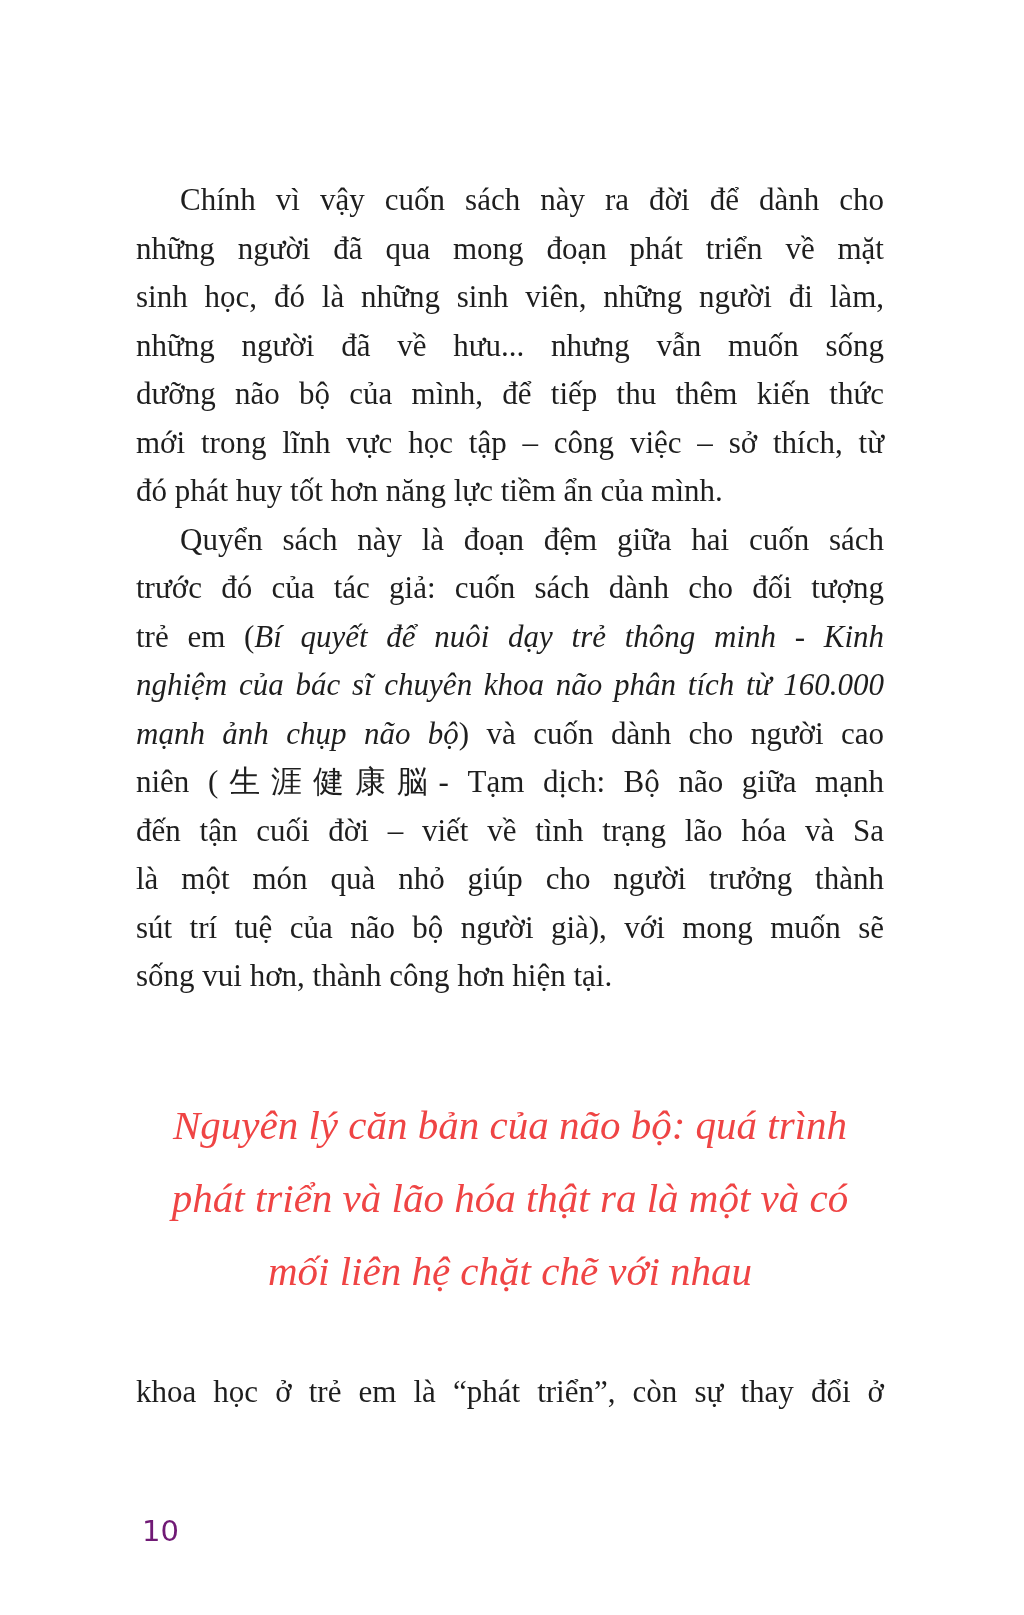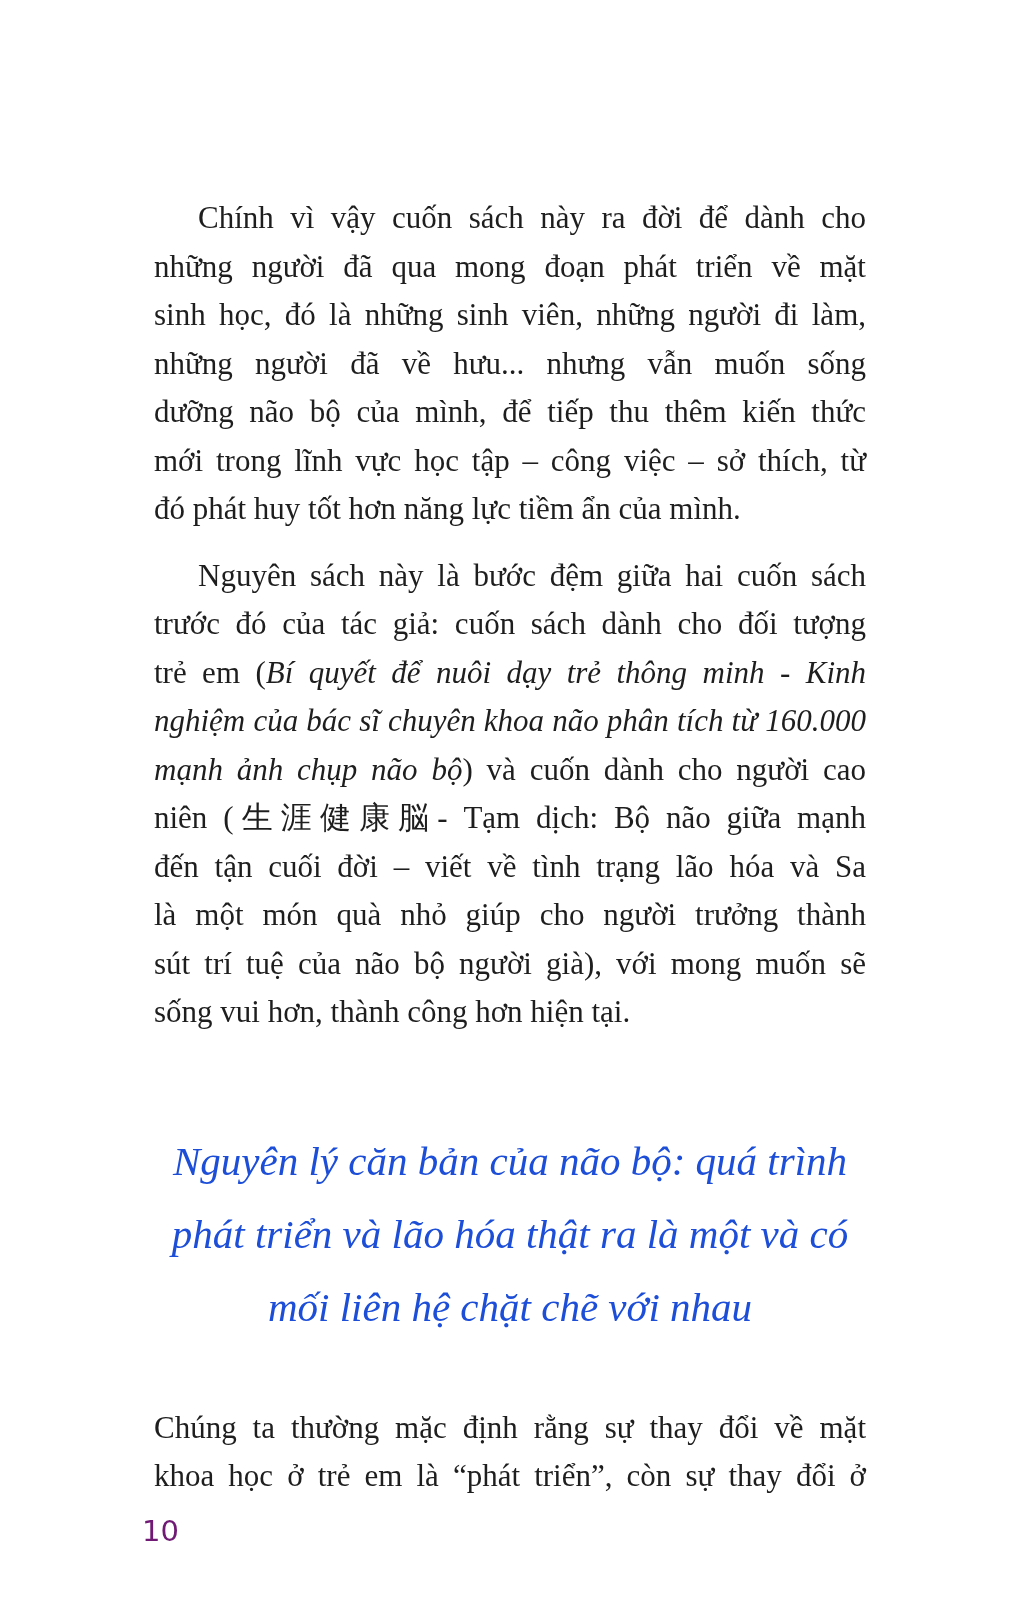--- a/index.html
+++ b/index.html
@@ -18,21 +18,21 @@
   }
   .content {
     position: absolute;
     left: 136px;
     top: 176px;
     width: 748px;
     color: #1e1e1e;
     font-size: 31px;
     line-height: 48.5px;
   }
-  .para { margin: 18px; }
+  .para { margin: 0; }
   .para.indent .line:first-child { text-indent: 44px; }
   .line {
     text-align: justify;
     text-align-last: auto;
   }
   .line.full {
     text-align-last: justify;
   }
   .it { font-style: italic; }
   .heading {
@@ -64,35 +64,34 @@
       <div class="para indent">
         <div class="line full"><span>Chính vì vậy cuốn sách này ra đời để dành cho</span></div>
         <div class="line full"><span>những người đã qua mong đoạn phát triển về mặt</span></div>
         <div class="line full"><span>sinh học, đó là những sinh viên, những người đi làm,</span></div>
         <div class="line full"><span>những người đã về hưu... nhưng vẫn muốn sống</span></div>
         <div class="line full"><span>dưỡng não bộ của mình, để tiếp thu thêm kiến thức</span></div>
         <div class="line full"><span>mới trong lĩnh vực học tập – công việc – sở thích, từ</span></div>
         <div class="line"><span>đó phát huy tốt hơn năng lực tiềm ẩn của mình.</span></div>
       </div>
       <div class="para indent">
-        <div class="line full"><span>Nguyên sách này là bước đệm giữa hai cuốn sách</span></div>
+        <div class="line full"><span>Quyển sách này là đoạn đệm giữa hai cuốn sách</span></div>
         <div class="line full"><span>trước đó của tác giả: cuốn sách dành cho đối tượng</span></div>
         <div class="line full"><span>trẻ em (</span><span class="it">Bí quyết để nuôi dạy trẻ thông minh - Kinh</span></div>
         <div class="line full"><span class="it">nghiệm của bác sĩ chuyên khoa não phân tích từ 160.000</span></div>
         <div class="line full"><span class="it">mạnh ảnh chụp não bộ</span><span>) và cuốn dành cho người cao</span></div>
         <div class="line full"><span>niên (生涯健康脳- Tạm dịch: Bộ não giữa mạnh</span></div>
         <div class="line full"><span>đến tận cuối đời – viết về tình trạng lão hóa và Sa</span></div>
         <div class="line full"><span>là một món quà nhỏ giúp cho người trưởng thành</span></div>
         <div class="line full"><span>sút trí tuệ của não bộ người già), với mong muốn sẽ</span></div>
         <div class="line"><span>sống vui hơn, thành công hơn hiện tại.</span></div>
       </div>
-      <div class="heading" style="color: #1d4ed8;">
+      <div class="heading" style="color: #ef4444;">
         <div class="h-line">Nguyên lý căn bản của não bộ: quá trình</div>
         <div class="h-line">phát triển và lão hóa thật ra là một và có</div>
         <div class="h-line">mối liên hệ chặt chẽ với nhau</div>
       </div>
       <div class="para">
-        <div class="line full"><span>Chúng ta thường mặc định rằng sự thay đổi về mặt</span></div>
         <div class="line full"><span>khoa học ở trẻ em là “phát triển”, còn sự thay đổi ở</span></div>
       </div>
     </div>
   <div class="page-number">10</div>
 </div>
 
 </body></html>

